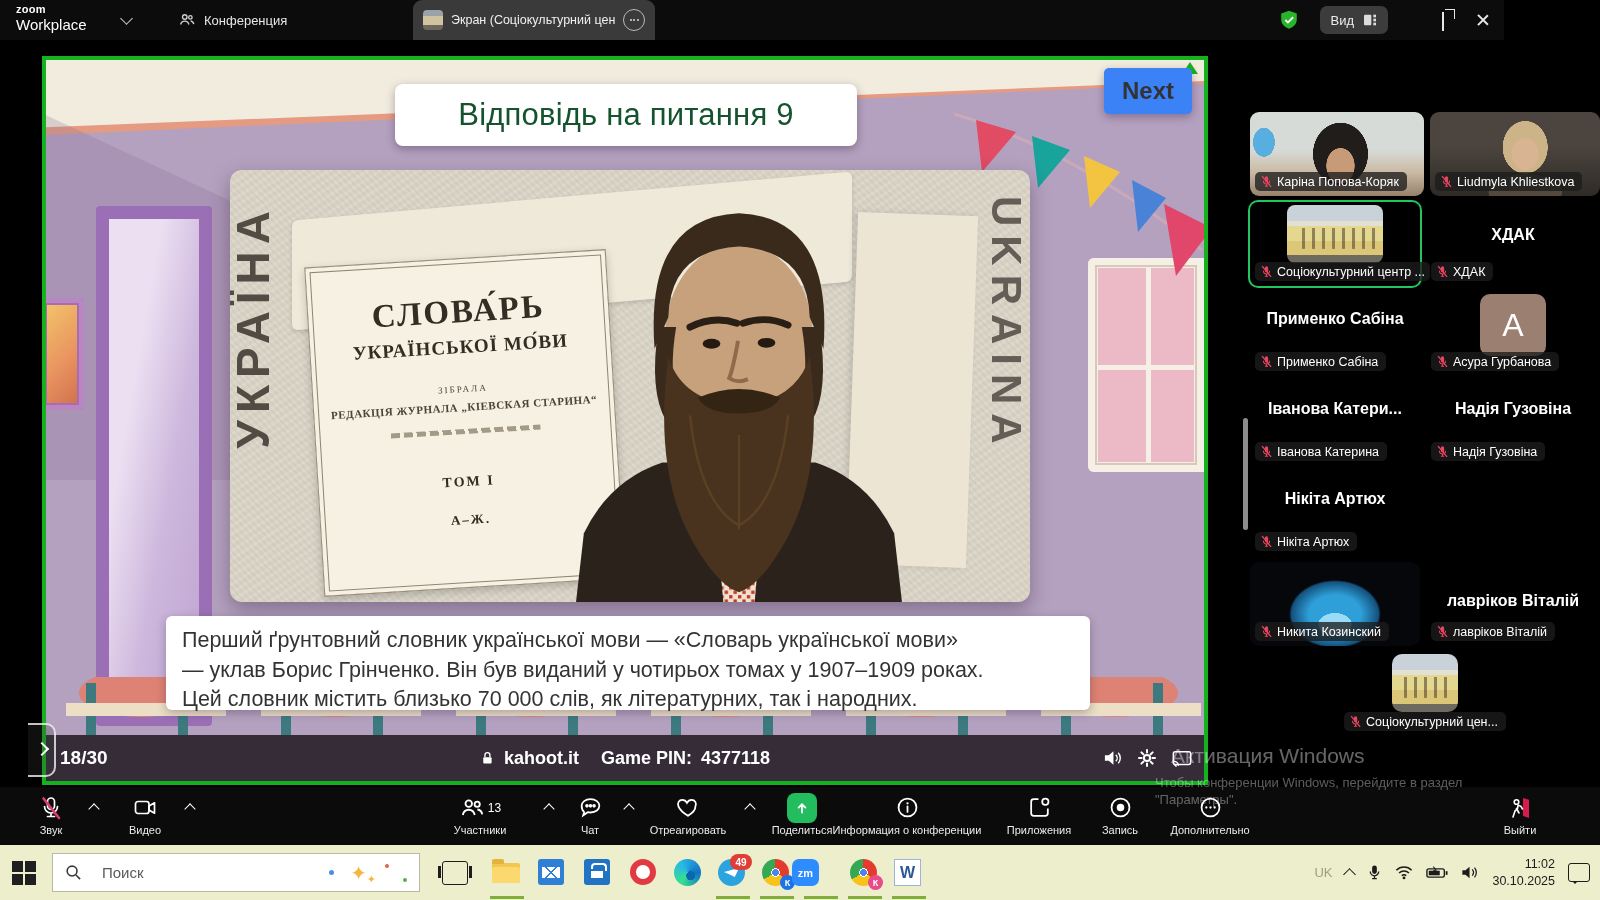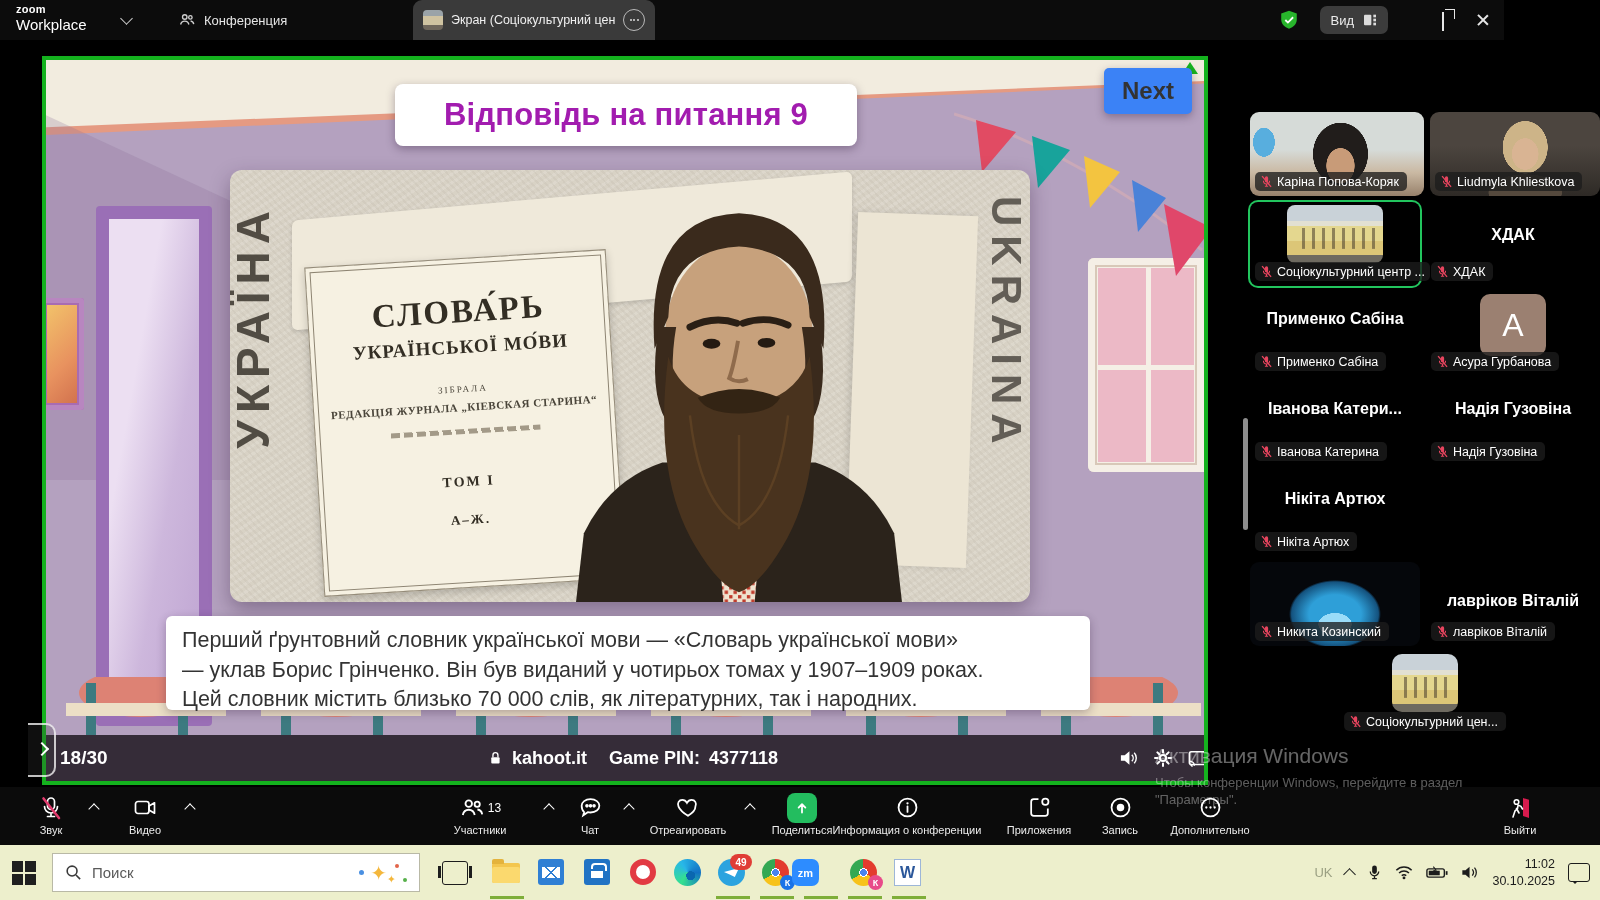--- a/index.html
+++ b/index.html
@@ -58,21 +58,21 @@
         box-shadow:inset 0 0 0 7px #f5efe6,inset 0 0 0 9px #d8c8b8;}
   .rwin i{position:absolute;inset:10px;background:#ecb9c6;display:block;}
   .rwin i:before{content:"";position:absolute;left:50%;top:0;width:5px;height:100%;background:#f5efe6;}
   .rwin i:after{content:"";position:absolute;top:50%;left:0;height:5px;width:100%;background:#f5efe6;}
   .greenflag{position:absolute;right:6px;top:2px;width:0;height:0;border-left:8px solid transparent;
              border-right:8px solid transparent;border-bottom:12px solid #17b41f;}
 
   
   .titlecard{position:absolute;left:349px;top:24px;width:462px;height:62px;background:#fff;border-radius:8px;
              box-shadow:0 3px 10px rgba(40,20,50,.35);display:flex;align-items:center;justify-content:center;}
-  .titlecard span{font-size:31px;font-weight:700;color:#a21caf;letter-spacing:.2px;}
+  .titlecard span{font-size:31px;font-weight:400;color:#14532d;letter-spacing:.2px;}
   .nextbtn{position:absolute;left:1058px;top:8px;width:88px;height:46px;background:#3b82f6;border-radius:5px;
            box-shadow:0 3px 8px rgba(40,20,50,.35);display:flex;align-items:center;justify-content:center;
            font-size:24px;font-weight:700;color:#333;}
   .bodybox{position:absolute;left:120px;top:556px;width:924px;height:94px;background:#fff;border-radius:6px;
            box-shadow:0 3px 10px rgba(40,20,50,.3);padding:10px 16px;box-sizing:border-box;}
   .bodybox div{font-size:21.5px;color:#333;line-height:1.38;font-weight:500;white-space:nowrap;}
 
   
   .stamp{position:absolute;left:184px;top:110px;width:800px;height:432px;background:#d8d2c5;border-radius:12px;
          box-shadow:0 8px 20px rgba(40,20,50,.35);overflow:hidden;}
@@ -95,21 +95,21 @@
   .bk3{font-size:9px;letter-spacing:2px;margin-top:26px;color:#4a453a;}
   .bk4{font-size:11px;letter-spacing:.5px;margin-top:7px;color:#4a453a;font-weight:700;}
   .bkline{width:150px;height:5px;margin:16px auto 0;background:
       repeating-linear-gradient(90deg,#a39a88 0 9px,transparent 9px 13px);}
   .bk5{font-size:14px;font-weight:700;margin-top:40px;letter-spacing:2px;}
   .bk6{font-size:13px;font-weight:700;margin-top:22px;letter-spacing:2px;}
 
   
   .chairs{position:absolute;left:0;bottom:46px;width:100%;height:58px;}
   .kfooter{position:absolute;left:0;bottom:0;width:100%;height:46px;background:rgba(24,18,26,.82);
-           display:flex;align-items:center;color:#fff;padding-left:16px;}
+           display:flex;align-items:center;color:#fff;}
   .kcount{position:absolute;left:14px;font-size:19px;font-weight:700;}
   .kcenter{position:absolute;left:50%;transform:translateX(-50%);display:flex;align-items:center;gap:9px;
            font-size:18px;font-weight:700;}
   .kicons{position:absolute;right:12px;display:flex;align-items:center;gap:16px;}
   .handle{position:absolute;left:28px;top:683px;width:26px;height:50px;border:2px solid rgba(255,255,255,.75);
           border-left:none;border-radius:0 10px 10px 0;background:rgba(60,60,60,.25);}
   .handle i{position:absolute;right:7px;top:19px;width:8px;height:8px;border-right:2px solid #fff;
             border-top:2px solid #fff;transform:rotate(45deg);}
 
   
@@ -145,41 +145,41 @@
       background-size:84% 36%,100% 100%;background-position:50% 62%,0 0;background-repeat:no-repeat;}
   .av-dog{background:radial-gradient(9px 9px at 64% 30%,#fff 0 70%,transparent 71%),
           radial-gradient(7px 6px at 74% 24%,#b98b4e 0 70%,transparent 71%),
           radial-gradient(11px 15px at 60% 60%,#fff 0 70%,transparent 71%),
           linear-gradient(180deg,#ecc06a 0 25%,#d9a84f 60%,#a8812f 100%);}
   .bmedia{position:absolute;left:50%;top:3px;transform:translateX(-50%);width:96px;height:58px;border-radius:8px;}
   .scrollbar{position:absolute;left:1243px;top:378px;width:5px;height:112px;background:#8d8d8d;border-radius:3px;}
 
   
   .wm{position:absolute;left:1155px;top:742px;color:rgba(255,255,255,.40);z-index:60;line-height:1.3;}
-  .wm .l1{font-size:21px;}
+  .wm .l1{font-size:21px;margin-left:16px;}
   .wm .l2{font-size:13px;margin-top:6px;color:rgba(255,255,255,.36);}
   .wm .l3{font-size:13px;color:rgba(255,255,255,.36);}
 
   
   .ztb{position:absolute;top:787px;left:0;width:1600px;height:58px;background:#0b0b0b;}
   .titem{position:absolute;top:7px;text-align:center;color:#fff;}
   .titem .ic{height:27px;display:flex;align-items:center;justify-content:center;}
   .titem .tl{font-size:11px;color:#ececec;margin-top:3px;white-space:nowrap;}
   .caret-up{position:absolute;width:7px;height:7px;border-right:1.5px solid #fff;border-bottom:1.5px solid #fff;
             transform:rotate(-135deg);top:18px;}
   .badge13{font-size:12px;color:#fff;margin-left:3px;}
   .sharebox{width:30px;height:30px;background:#23bd5f;border-radius:8px;display:flex;align-items:center;justify-content:center;}
 
   
   .taskbar{position:absolute;top:845px;left:0;width:1600px;height:55px;background:#edefcc;}
   .start{position:absolute;left:12px;top:16px;width:24px;height:24px;display:grid;
          grid-template-columns:11px 11px;grid-template-rows:11px 11px;gap:2px;}
   .start i{background:#1f1f1f;display:block;}
   .search{position:absolute;left:52px;top:8px;width:368px;height:39px;background:#fff;border:1px solid #b9b9a6;
-          display:flex;align-items:center;padding:0 12px;box-sizing:border-box;gap:10px;}
+          display:flex;align-items:center;padding:0 12px;box-sizing:border-box;gap:20px;}
   .search .ph{color:#5a5a5a;font-size:15px;flex:1;}
   .spark{color:#f4b73c;font-size:20px;line-height:1;position:relative;}
   .spark:after{content:"✦";color:#f4b73c;font-size:11px;position:absolute;right:-9px;bottom:-2px;}
   .sdot{width:5px;height:5px;border-radius:50%;display:inline-block;}
   .taskview{position:absolute;left:442px;top:16px;width:24px;height:22px;border:1.7px solid #1d1d1d;border-radius:3px;}
   .taskview:before{content:"";position:absolute;left:-5px;top:4px;width:3px;height:12px;background:#1d1d1d;}
   .taskview:after{content:"";position:absolute;right:-5px;top:4px;width:3px;height:12px;background:#1d1d1d;}
   .tbicon{position:absolute;top:14px;width:30px;height:28px;}
   .underline{position:absolute;top:51px;height:3px;width:34px;background:#7fae39;}
   .folder{width:28px;height:20px;background:#f3c64e;border-radius:2px;position:relative;margin-top:4px;}

